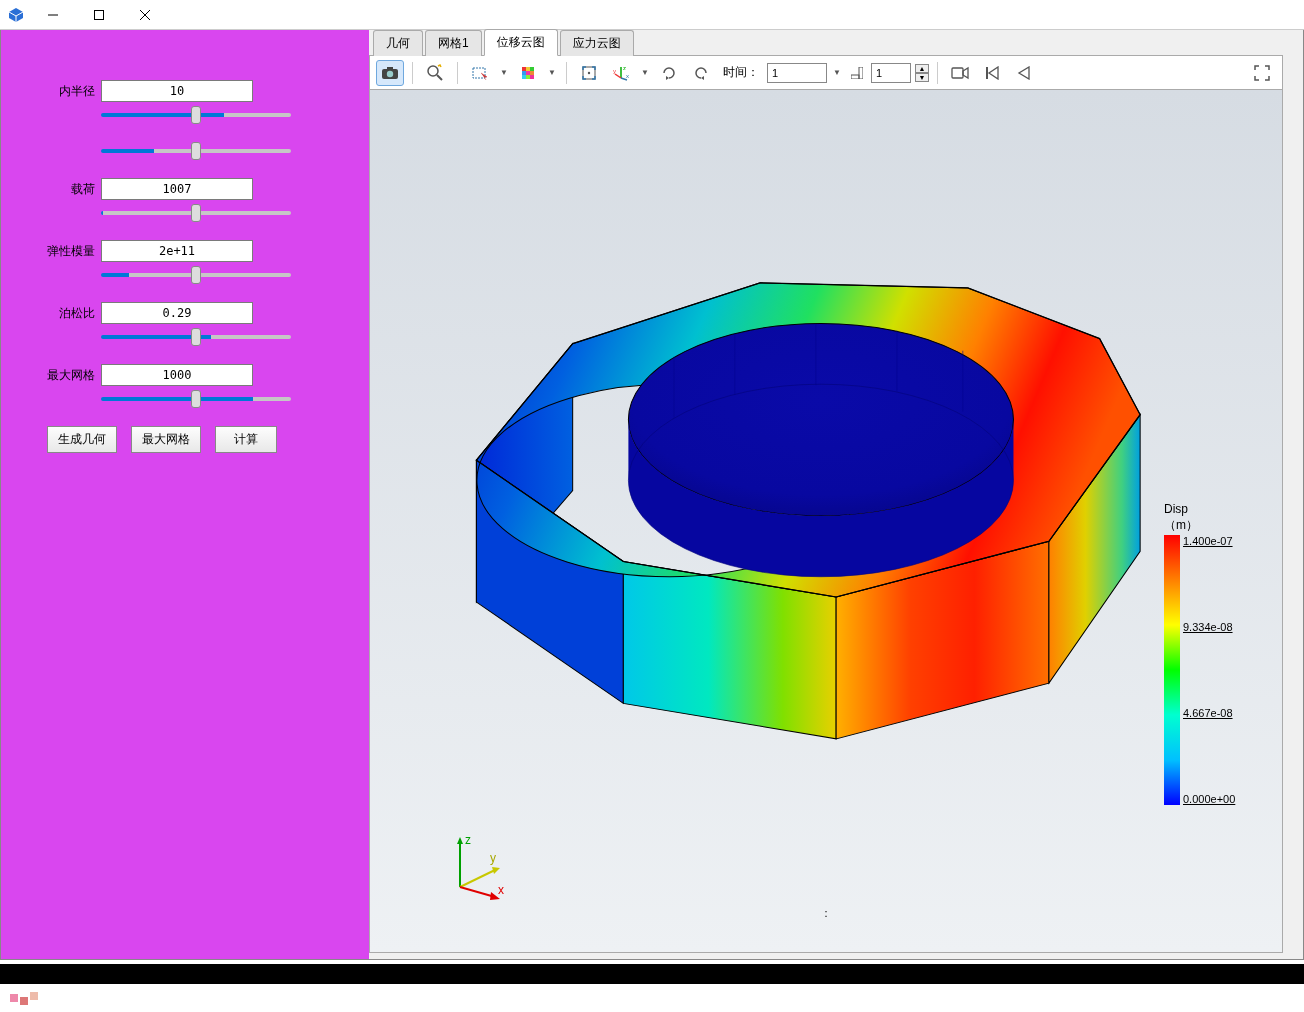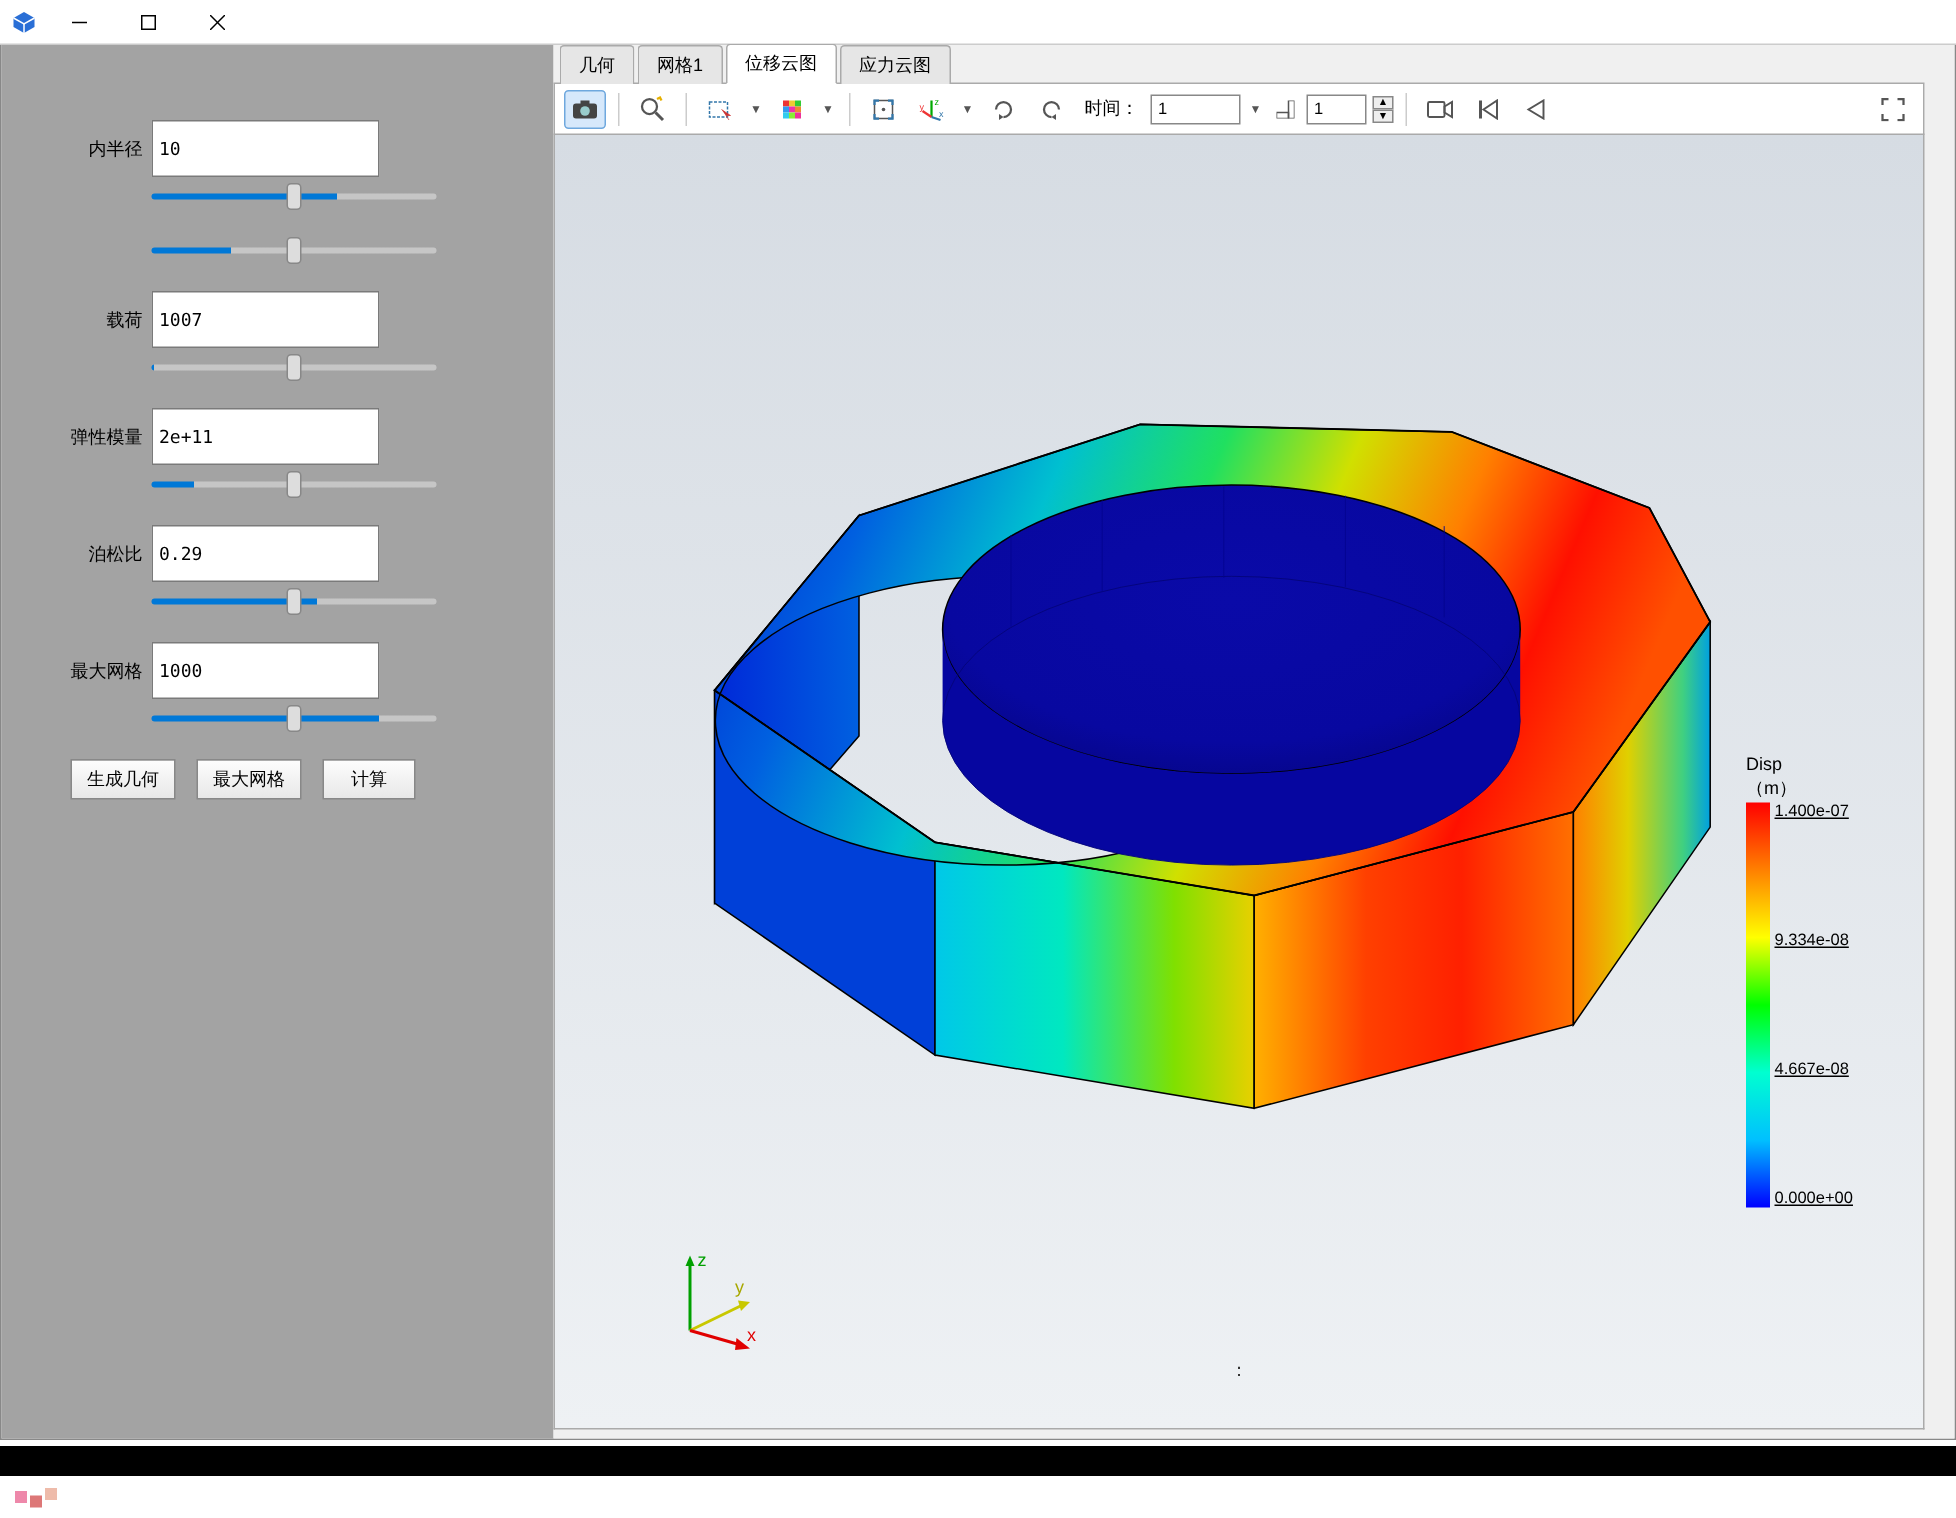--- a/index.html
+++ b/index.html
@@ -34,42 +34,43 @@
 .window-body {
   display: flex;
   height: 930px;
   background: #f0f0f0;
   border: 1px solid #888;
   border-top: none;
 }
 .side-panel {
   width: 368px;
   padding: 50px 40px 34px 40px;
-  background: #a3a3a3;
+  background: #d946ef;
 }
 .param-row {
   display: flex;
   align-items: center;
   margin-bottom: 4px;
   gap: 6px;
 }
 .param-label {
   width: 54px;
   text-align: right;
   font-size: 12px;
   color: #000;
 }
 .param-input {
   width: 152px;
-  height: 38px;
+  height: 22px;
   border: 1px solid #7a7a7a;
   padding: 2px 4px;
   font-family: monospace;
   font-size: 12px;
   background: #fff;
+  text-align: center;
 }
 .slider-wrap {
   margin-left: 60px;
   margin-bottom: 22px;
 }
 .slider {
   -webkit-appearance: none;
   width: 190px;
   height: 4px;
   background: linear-gradient(to right, #0078d7 0%, #0078d7 var(--pct,50%), #c6c6c6 var(--pct,50%), #c6c6c6 100%);

